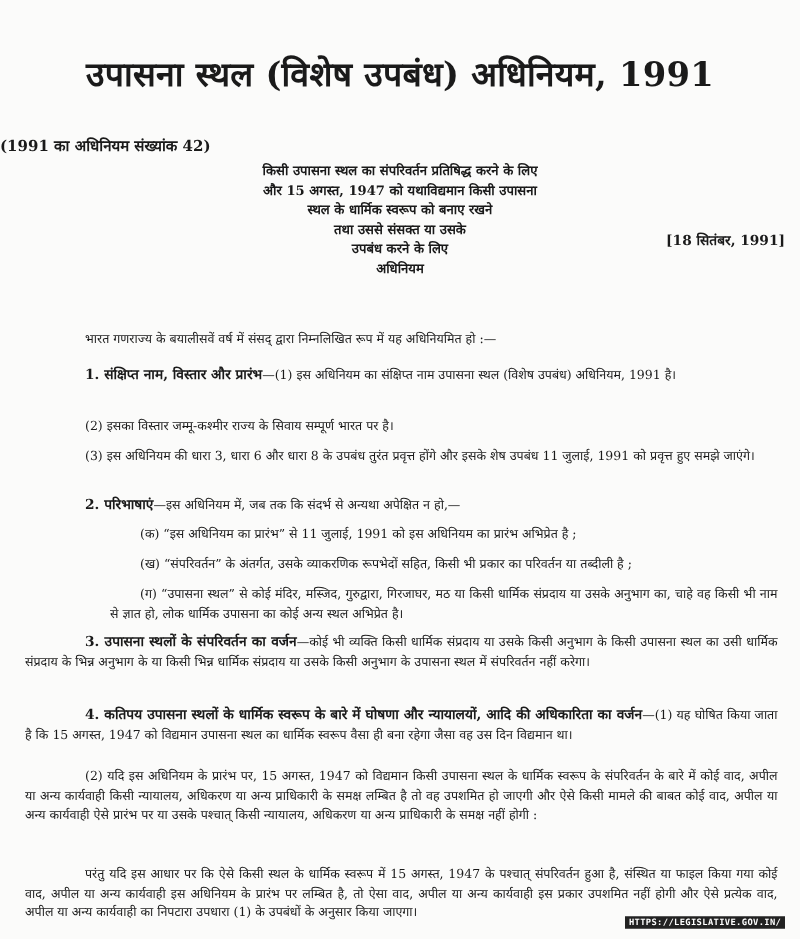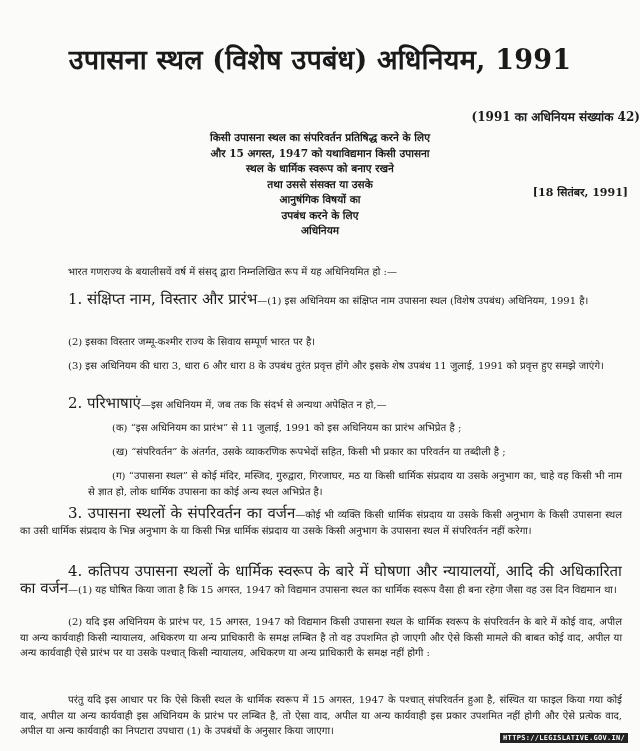--- a/index.html
+++ b/index.html
@@ -9,57 +9,56 @@
     font-family: "DejaVu Serif", "Liberation Serif", serif;
     color: #1a1a1a;
     position: relative;
   }
   .page { position: absolute; left: 0; top: 0; width: 640px; height: 751px; }
   .title {
     position: absolute; top: 40px; left: 0; width: 640px; text-align: center;
     font-size: 27px; font-weight: bold; letter-spacing: 0.2px;
   }
   .subtitle {
-    position: absolute; top: 108px; left: 0; width: 640px; text-align: right;
+    position: absolute; top: 108px; left: 0; width: 640px; text-align: left;
     font-size: 12px; font-weight: bold;
   }
   .date {
     position: absolute; top: 148px; right: 12px; font-size: 11px; font-weight: bold; margin-top: 36px;
   }
   .long-title {
     position: absolute; top: 132px; left: 0; width: 640px; text-align: center;
     font-size: 10.5px; font-weight: bold; line-height: 15.5px;
   }
   .body-text {
     position: absolute; left: 20px; width: 602px;
     font-size: 10px; line-height: 15.5px; text-align: justify; margin-top: 16px;
   }
   .indent { text-indent: 48px; }
   .sub-indent { padding-left: 92px; width: 510px; }
-  .sec-head { font-weight: normal; font-size: 15px; }
+  .sec-head { font-weight: bold; font-size: 11px; }
   .watermark {
     position: absolute; right: 12px; bottom: 8px;
     background: #222; color: #fff; font-family: "DejaVu Sans Mono", monospace;
     font-size: 7px; font-weight: bold; padding: 1px 3px; letter-spacing: 0.3px; margin-top: 14px;
   }
 </style>
 </head>
 <body>
 
 <div class="page">
   <div class="title">उपासना स्थल (विशेष उपबंध) अधिनियम, 1991</div>
   <div class="subtitle">(1991 का अधिनियम संख्यांक 42)</div>
   <div class="date">[18 सितंबर, 1991]</div>
 
   <div class="long-title" style="top:130px;">
     <div>किसी उपासना स्थल का संपरिवर्तन प्रतिषिद्ध करने के लिए</div>
     <div>और 15 अगस्त, 1947 को यथाविद्यमान किसी उपासना</div>
     <div>स्थल के धार्मिक स्वरूप को बनाए रखने</div>
     <div>तथा उससे संसक्त या उसके</div>
-    <div>आनुषंगिक विषयों का</div>
     <div>उपबंध करने के लिए</div>
     <div>अधिनियम</div>
   </div>
 
   <div class="body-text indent" style="top:248px;">भारत गणराज्य के बयालीसवें वर्ष में संसद् द्वारा निम्नलिखित रूप में यह अधिनियमित हो :—</div>
 
   <div class="body-text indent" style="top:276px;">
     <span class="sec-head">1. संक्षिप्त नाम, विस्तार और प्रारंभ</span><span>—(1) इस अधिनियम का संक्षिप्त नाम उपासना स्थल (विशेष उपबंध) अधिनियम, 1991 है।</span>
   </div>
   <div class="body-text indent" style="top:318px;">(2) इसका विस्तार जम्मू-कश्मीर राज्य के सिवाय सम्पूर्ण भारत पर है।</div>

